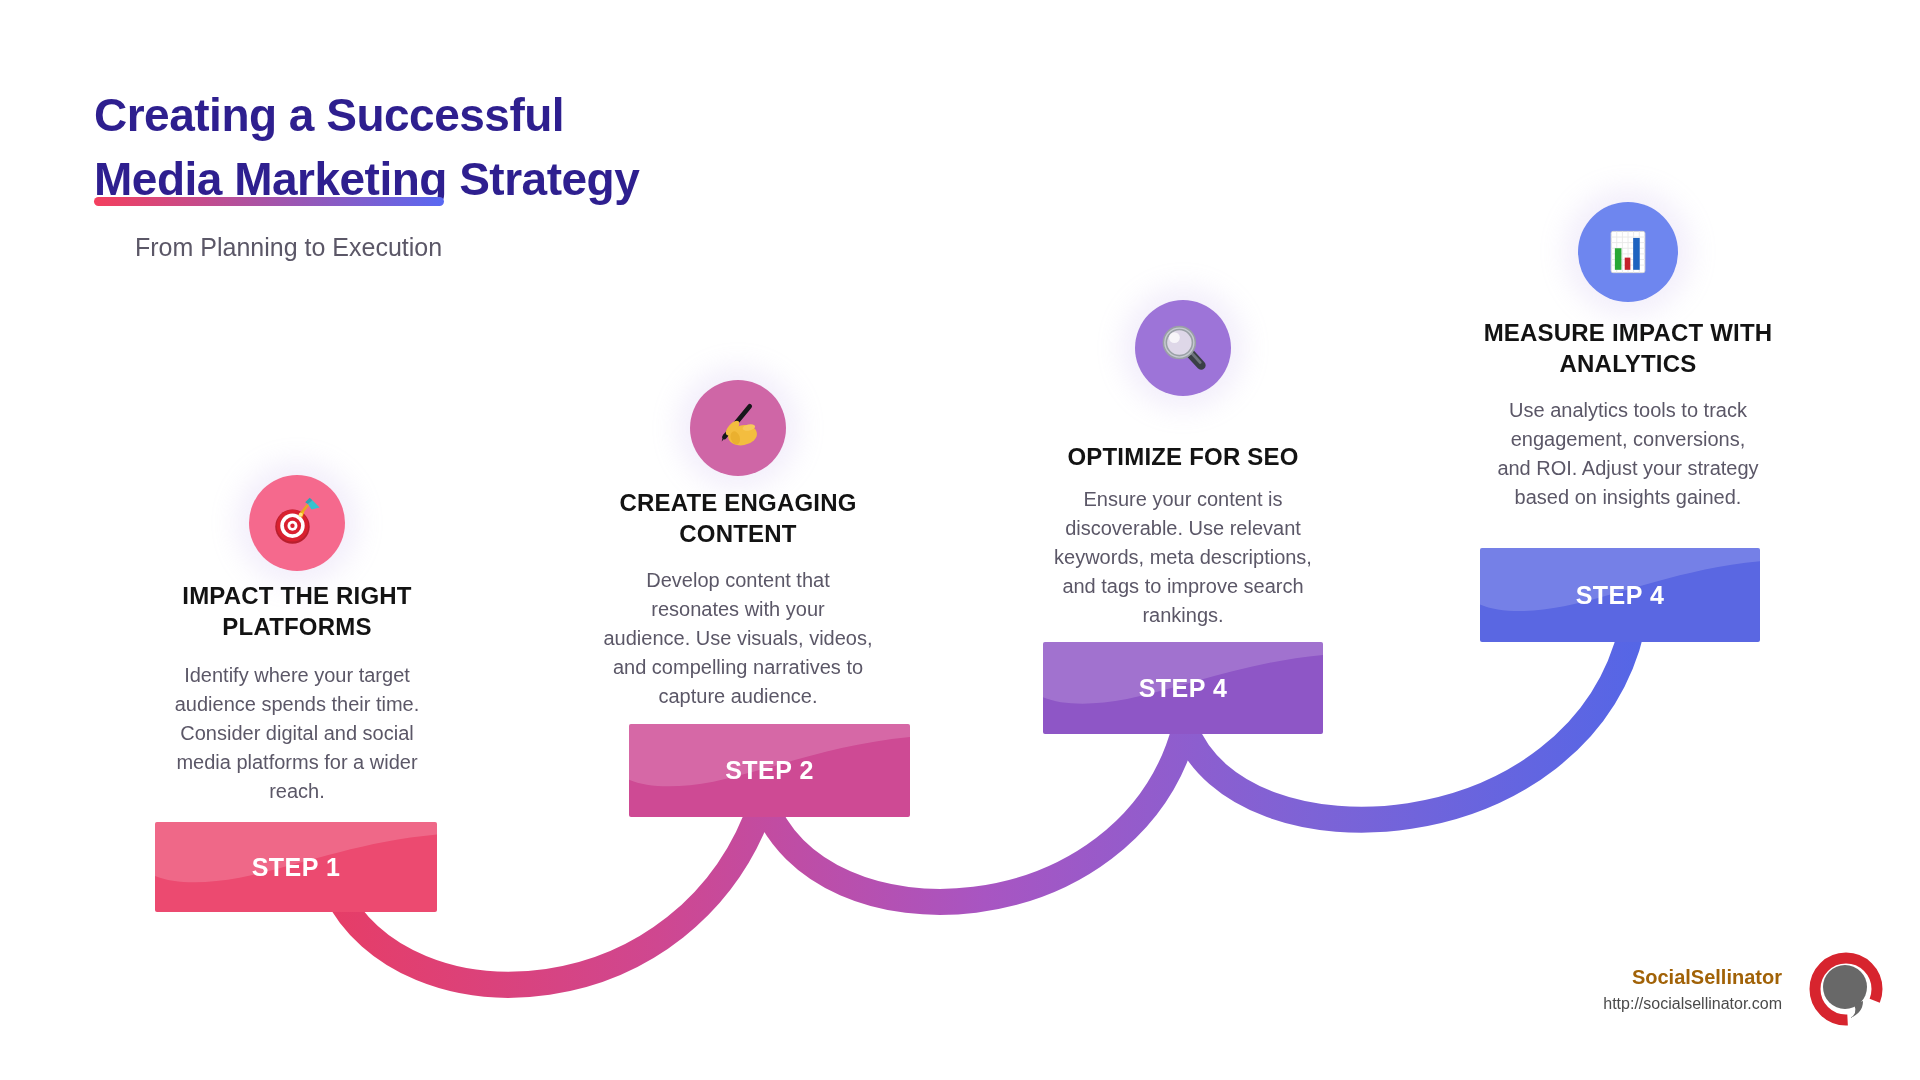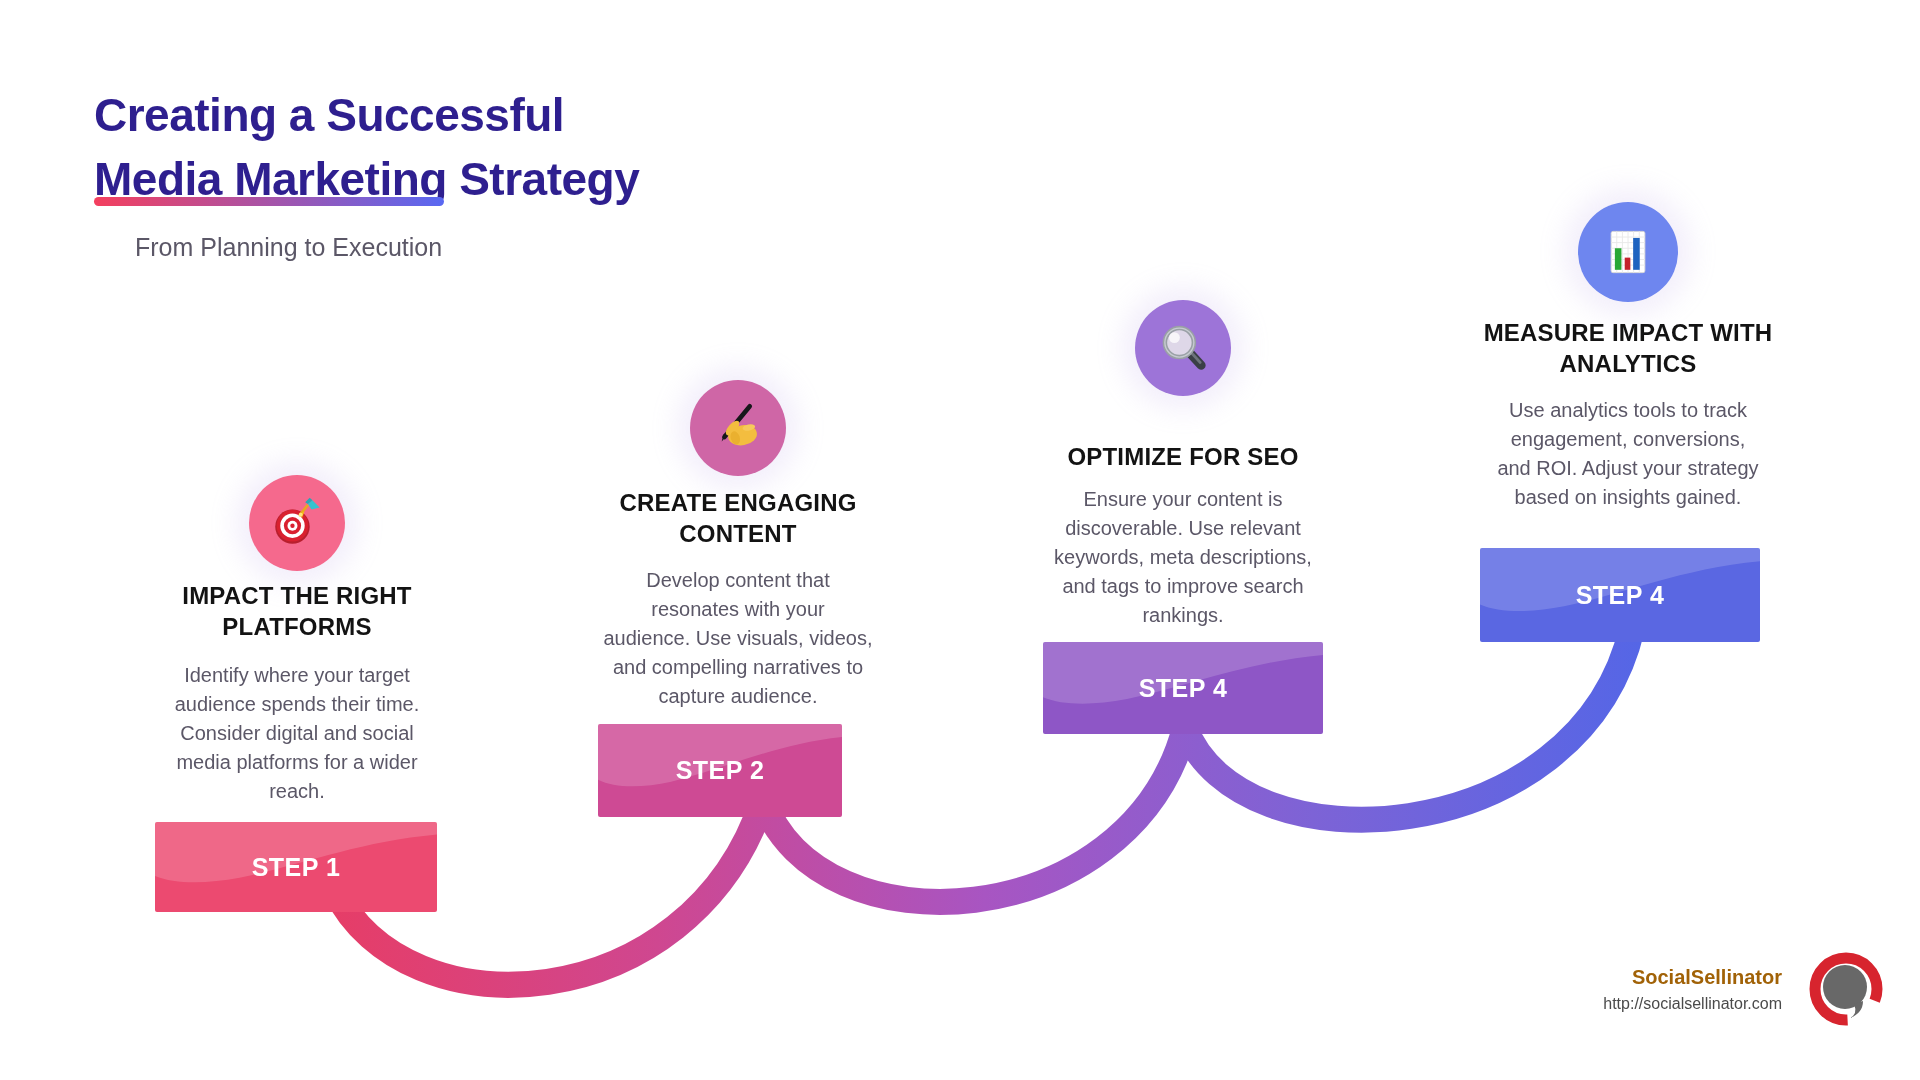--- a/index.html
+++ b/index.html
@@ -49,21 +49,21 @@
   }
   
   .s1 .icon-circle{left:249px;top:475px;}
   .s1 .step-title {left:137px;top:580px;width:320px;}
   .s1 .step-desc  {left:147px;top:661px;width:300px;}
   .s1 .banner     {left:155px;top:822px;width:282px;height:90px;}
 
   .s2 .icon-circle{left:690px;top:380px;}
   .s2 .step-title {left:578px;top:487px;width:320px;}
   .s2 .step-desc  {left:578px;top:566px;width:320px;}
-  .s2 .banner     {left:598px;top:724px;width:244px;height:93px;}
+  .s2 .banner     {left:629px;top:724px;width:281px;height:93px;}
 
   .s3 .icon-circle{left:1135px;top:300px;}
   .s3 .step-title {left:1013px;top:441px;width:340px;}
   .s3 .step-desc  {left:1018px;top:485px;width:330px;}
   .s3 .banner     {left:1043px;top:642px;width:280px;height:92px;}
 
   .s4 .icon-circle{left:1578px;top:202px;width:100px;height:100px;}
   .s4 .step-title {left:1448px;top:317px;width:360px;}
   .s4 .step-desc  {left:1453px;top:396px;width:350px;}
   .s4 .banner     {left:1480px;top:548px;width:280px;height:94px;}

